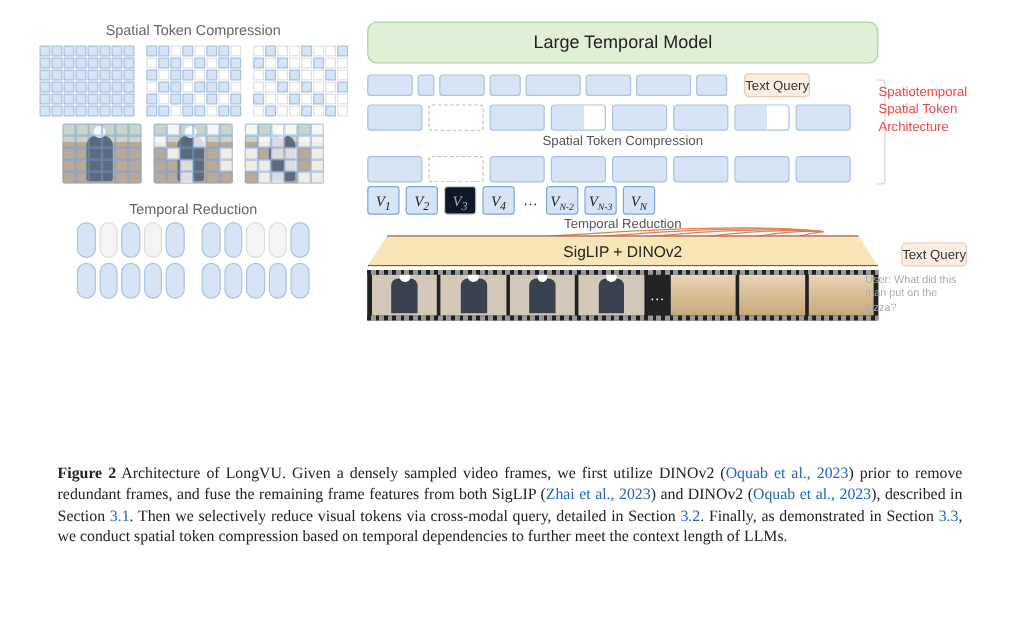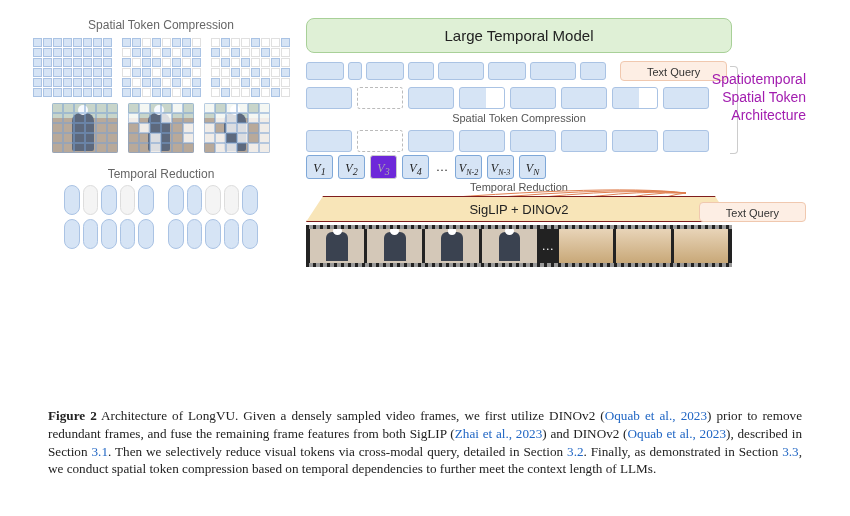--- a/index.html
+++ b/index.html
@@ -124,21 +124,21 @@
     background: #d6e4f5;
     border: 1px solid #aac3e4;
     border-radius: 3px;
   }
   .tok.w1 { width: 38px; }
   .tok.w2 { width: 14px; }
   .tok.w3 { width: 26px; }
   .tok.w4 { width: 46px; }
   .text-query {
     height: 20px;
-    padding: 0 26px;
+    padding: 0 0;
     background: #fdeee4;
     border: 1px solid #f0c8af;
     border-radius: 4px;
     font-family: -apple-system, Helvetica, Arial, sans-serif;
     font-size: 11px;
     line-height: 20px;
     color: #333;
   }
   .big-tok-row {
     display: flex;
@@ -174,21 +174,21 @@
     width: 27px;
     background: #d6e4f5;
     border: 1px solid #7fa8d8;
     border-radius: 3px;
     font-family: 'Times New Roman', serif;
     font-style: italic;
     font-size: 12px;
     text-align: center;
     line-height: 24px;
   }
-  .vbox.dim { background: #6d28d9; border-color: #ccc; color: #aaa; }
+  .vbox.dim { background: #0f172a; border-color: #ccc; color: #aaa; }
   .ell { font-size: 12px; padding: 0 2px; line-height: 24px; }
   .siglip {
     margin: 3px 70px 3px 16px;
     background: #f8e5b8;
     border: 1px solid #7f1d1d;
     height: 26px;
     font-family: -apple-system, Helvetica, Arial, sans-serif;
     font-size: 13px;
     font-weight: 500;
     text-align: center;
@@ -232,23 +232,23 @@
   .film-frame.food { background: linear-gradient(#e8d4b8, #c8a878); }
   .film-ell {
     width: 16px; color: #fff; text-align: center;
     line-height: 34px; font-size: 12px;
   }
   .side-annot {
     position: absolute;
     right: -4px;
     top: 52px;
     font-family: -apple-system, Helvetica, Arial, sans-serif;
-    font-size: 14px;
-    color: #a21caf;
-    text-align: right;
+    font-size: 11px;
+    color: #ef4444;
+    text-align: left;
     line-height: 1.3;
   }
   .bracket {
     position: absolute;
     right: 64px;
     top: 48px;
     width: 8px;
     height: 88px;
     border-right: 1.5px solid #ccc;
     border-top: 1.5px solid #ccc;
@@ -276,21 +276,21 @@
     top: 175px;
     height: 16px;
     pointer-events: none;
   }
   .arrows svg { width: 100%; height: 100%; overflow: visible; }
 
   
   .caption {
     font-size: 13.2px;
     line-height: 1.35;
-    margin-top: 29px;
+    margin-top: 7px;
     text-align: justify;
   }
   .caption b { font-weight: bold; }
   .caption .cite { color: #2066c4; }
 </style>
 </head>
 <body>
 
 <div class="figure-area">
 
@@ -677,19 +677,20 @@
     </div>
 
     <div class="bracket"></div>
     <div class="side-annot">
       <span>Spatiotemporal</span><br>
       <span>Spatial Token</span><br>
       <span>Architecture</span>
     </div>
 
     <div class="text-query tq2">Text Query</div>
+    <div class="user-q">User: What did this man put on the pizza?</div>
 
   </div>
 </div>
 
 <p class="caption">
   <b>Figure 2</b><span> Architecture of LongVU. Given a densely sampled video frames, we first utilize DINOv2 (</span><span class="cite">Oquab et al., 2023</span><span>) prior to remove redundant frames, and fuse the remaining frame features from both SigLIP (</span><span class="cite">Zhai et al., 2023</span><span>) and DINOv2 (</span><span class="cite">Oquab et al., 2023</span><span>), described in Section </span><span class="cite">3.1</span><span>. Then we selectively reduce visual tokens via cross-modal query, detailed in Section </span><span class="cite">3.2</span><span>. Finally, as demonstrated in Section </span><span class="cite">3.3</span><span>, we conduct spatial token compression based on temporal dependencies to further meet the context length of LLMs.</span>
 </p>
 
 </body></html>

